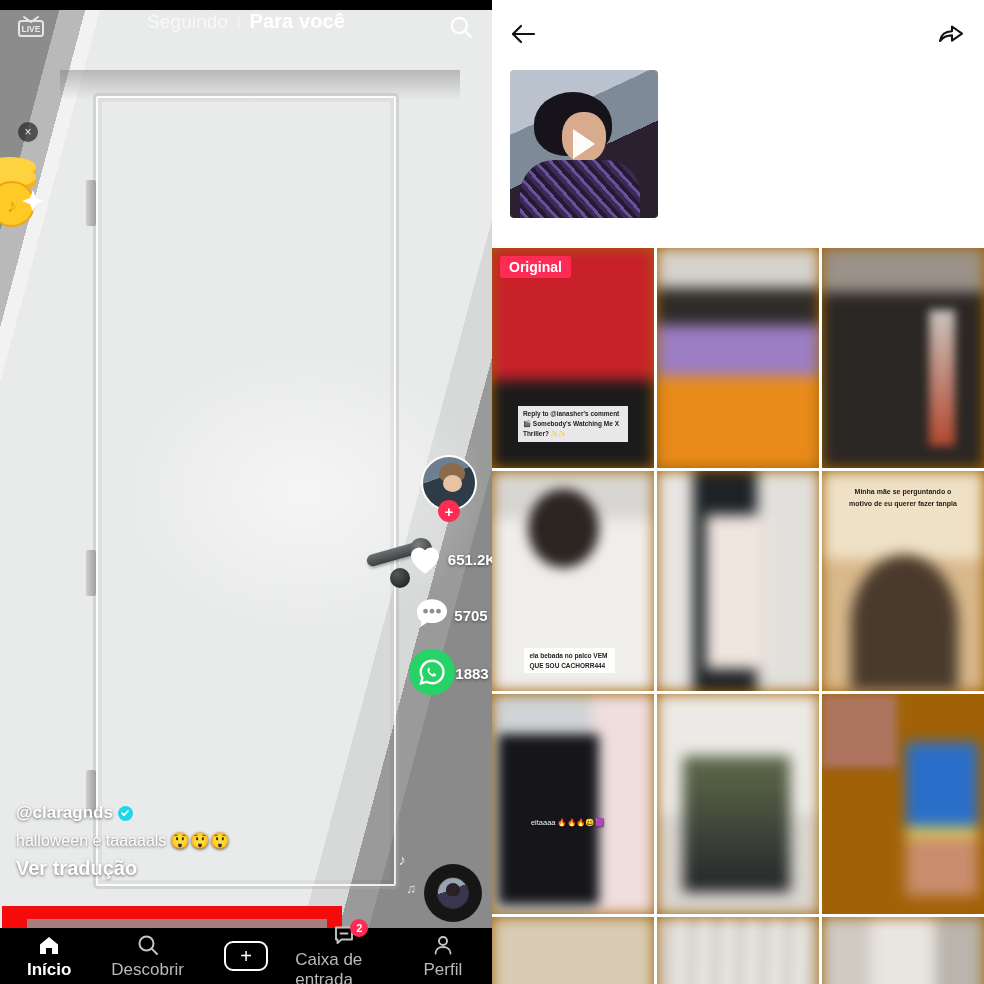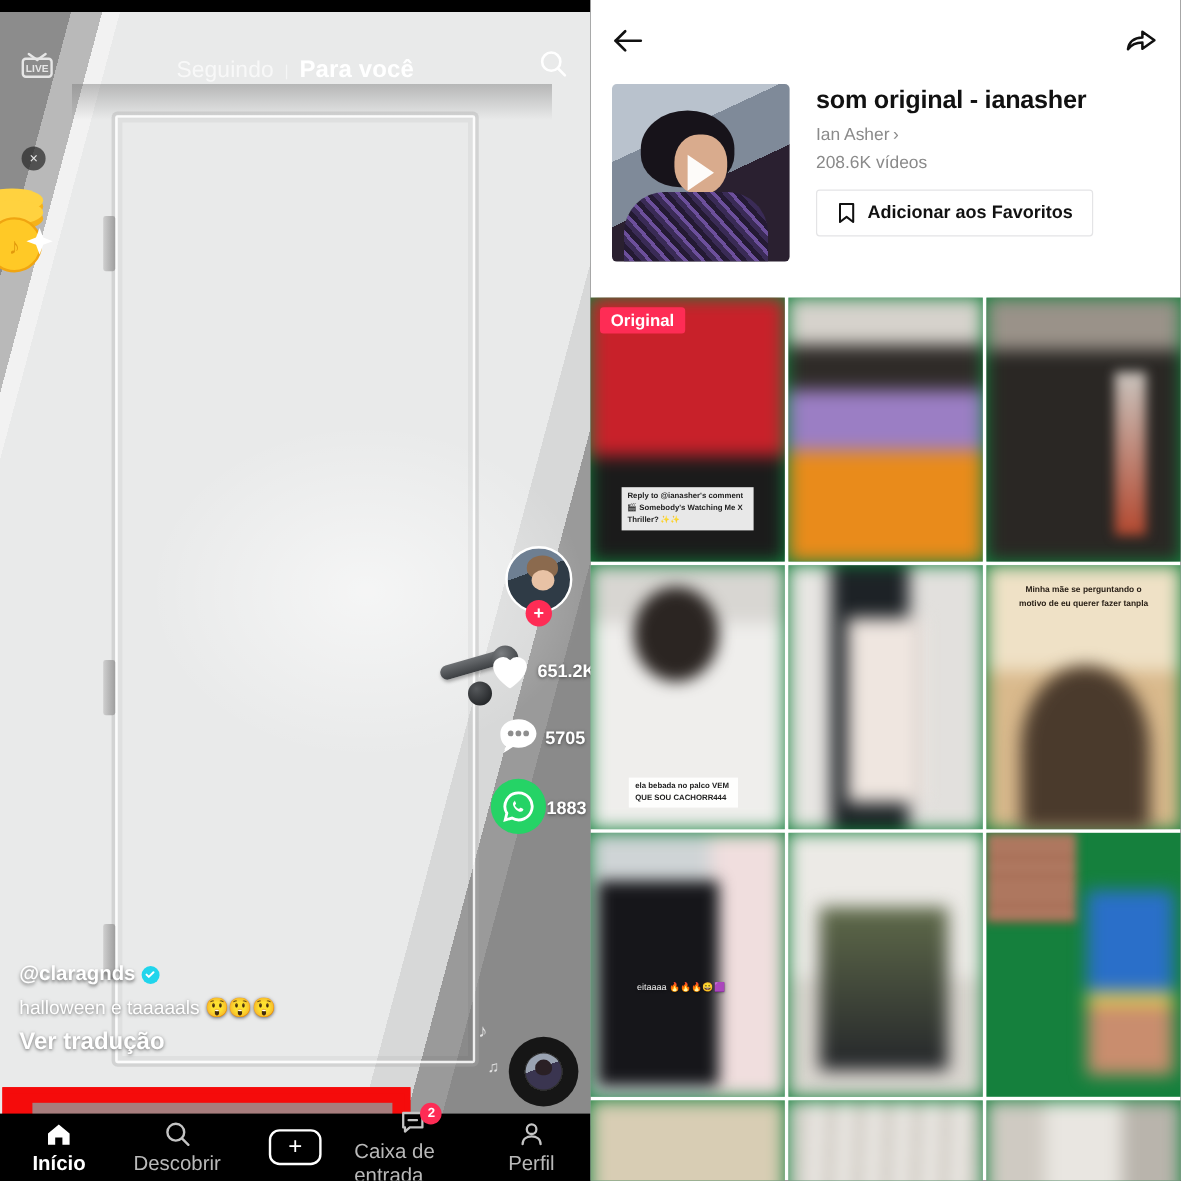--- a/index.html
+++ b/index.html
@@ -31,21 +31,21 @@
   .handle-bar { position:absolute; left:366px; top:538px; width:58px; height:12px;
                 background:linear-gradient(180deg,#6e7174,#3c3f42); border-radius:7px;
                 transform:rotate(-16deg); box-shadow:0 2px 3px rgba(0,0,0,.3); }
   .handle-knob { position:absolute; left:410px; top:528px; width:22px; height:22px;
                  border-radius:50%; background:radial-gradient(circle at 35% 30%,#7b7e81,#2c2f32); }
   .lock-knob { position:absolute; left:390px; top:558px; width:20px; height:20px;
                border-radius:50%; background:radial-gradient(circle at 35% 30%,#55585b,#16181a); }
 
   
   .feed-top { position:absolute; left:0; top:10px; width:492px; height:60px;
-              display:flex; align-items:flex-end; padding:0 14px; z-index:9; }
+              display:flex; align-items:flex-start; padding:0 14px; z-index:9; }
   .live-btn { width:34px; height:32px; display:flex; align-items:center; justify-content:center; }
   .feed-tabs { flex:1; display:flex; align-items:center; justify-content:center; gap:9px; }
   .tab-inactive { color:rgba(255,255,255,.68); font-size:19px; letter-spacing:.1px; }
   .tab-sep { color:rgba(255,255,255,.55); font-size:13px; }
   .tab-active { color:#fff; font-size:20px; font-weight:bold; letter-spacing:.1px; }
   .search-btn { width:34px; height:34px; display:flex; align-items:center; justify-content:center; }
 
   
   .coin-wrap { position:absolute; left:0; top:122px; z-index:9; }
   .coin-close { position:absolute; left:18px; top:0px; width:20px; height:20px; border-radius:50%;
@@ -137,21 +137,21 @@
   .sound-title { font-size:21px; font-weight:bold; color:#111; letter-spacing:-.2px; }
   .sound-artist { font-size:14.5px; color:#8a8a8a; margin-top:9px; display:flex; align-items:center; gap:3px; }
   .sound-count { font-size:14.5px; color:#8a8a8a; margin-top:7px; }
   .fav-btn { margin-top:14px; display:inline-flex; align-items:center; gap:9px;
              border:1px solid #e4e4e6; border-radius:3px; padding:9px 16px; background:#fff; }
   .fav-label { font-size:15px; font-weight:bold; color:#111; }
 
   
   .grid { position:absolute; left:0; top:248px; width:492px; height:736px;
           display:grid; grid-template-columns:repeat(3,1fr); grid-auto-rows:220px; gap:3px; }
-  .cell { position:relative; overflow:hidden; background:#15803d; }
+  .cell { position:relative; overflow:hidden; background:#a16207; }
   .blur { filter:blur(7px); }
   .badge-original { position:absolute; left:8px; top:8px; background:#fe2c55; color:#fff;
                     font-size:14px; font-weight:bold; padding:3px 9px; border-radius:3px; z-index:3; }
   .cap-overlay { position:absolute; background:rgba(255,255,255,.9); color:#222;
                  font-size:6.5px; font-weight:bold; line-height:1.5; padding:3px 5px; z-index:3; }
   .cap-dark { position:absolute; color:#2a2118; font-size:7px; font-weight:bold;
               text-align:center; line-height:1.6; z-index:3; }
   .cap-light { position:absolute; color:#f2f2f2; font-size:7.5px; line-height:1.6; z-index:3;
                text-shadow:0 1px 2px rgba(0,0,0,.4); }
 </style>
@@ -321,34 +321,20 @@
       </div>
     </div>
 
     <div class="sound-head">
       <div class="cover">
         <div class="hair"></div>
         <div class="face"></div>
         <div class="shirt"></div>
         <div class="play"></div>
       </div>
-      <div class="sound-meta">
-        <div class="sound-title">som original - ianasher</div>
-        <div class="sound-artist">
-          <span>Ian Asher</span>
-          <span>›</span>
-        </div>
-        <div class="sound-count">208.6K vídeos</div>
-        <div class="fav-btn">
-          <svg width="17" height="19" viewBox="0 0 17 19">
-            <path d="M3 2h11v15l-5.5-4.3L3 17z" fill="none" stroke="#111" stroke-width="1.7" stroke-linejoin="round"></path>
-          </svg>
-          <span class="fav-label">Adicionar aos Favoritos</span>
-        </div>
-      </div>
     </div>
 
     <div class="grid">
 
       <div class="cell">
         <div style="position:absolute;inset:0;background:linear-gradient(180deg,#c8212a 0 60%,#1b1b1b 60% 100%)" class="blur"></div>
         <span class="badge-original">Original</span>
         <div class="cap-overlay" style="left:16%;bottom:12%;width:68%">Reply to @ianasher's comment
 🎬 Somebody's Watching Me X Thriller? ✨✨</div>
       </div>

